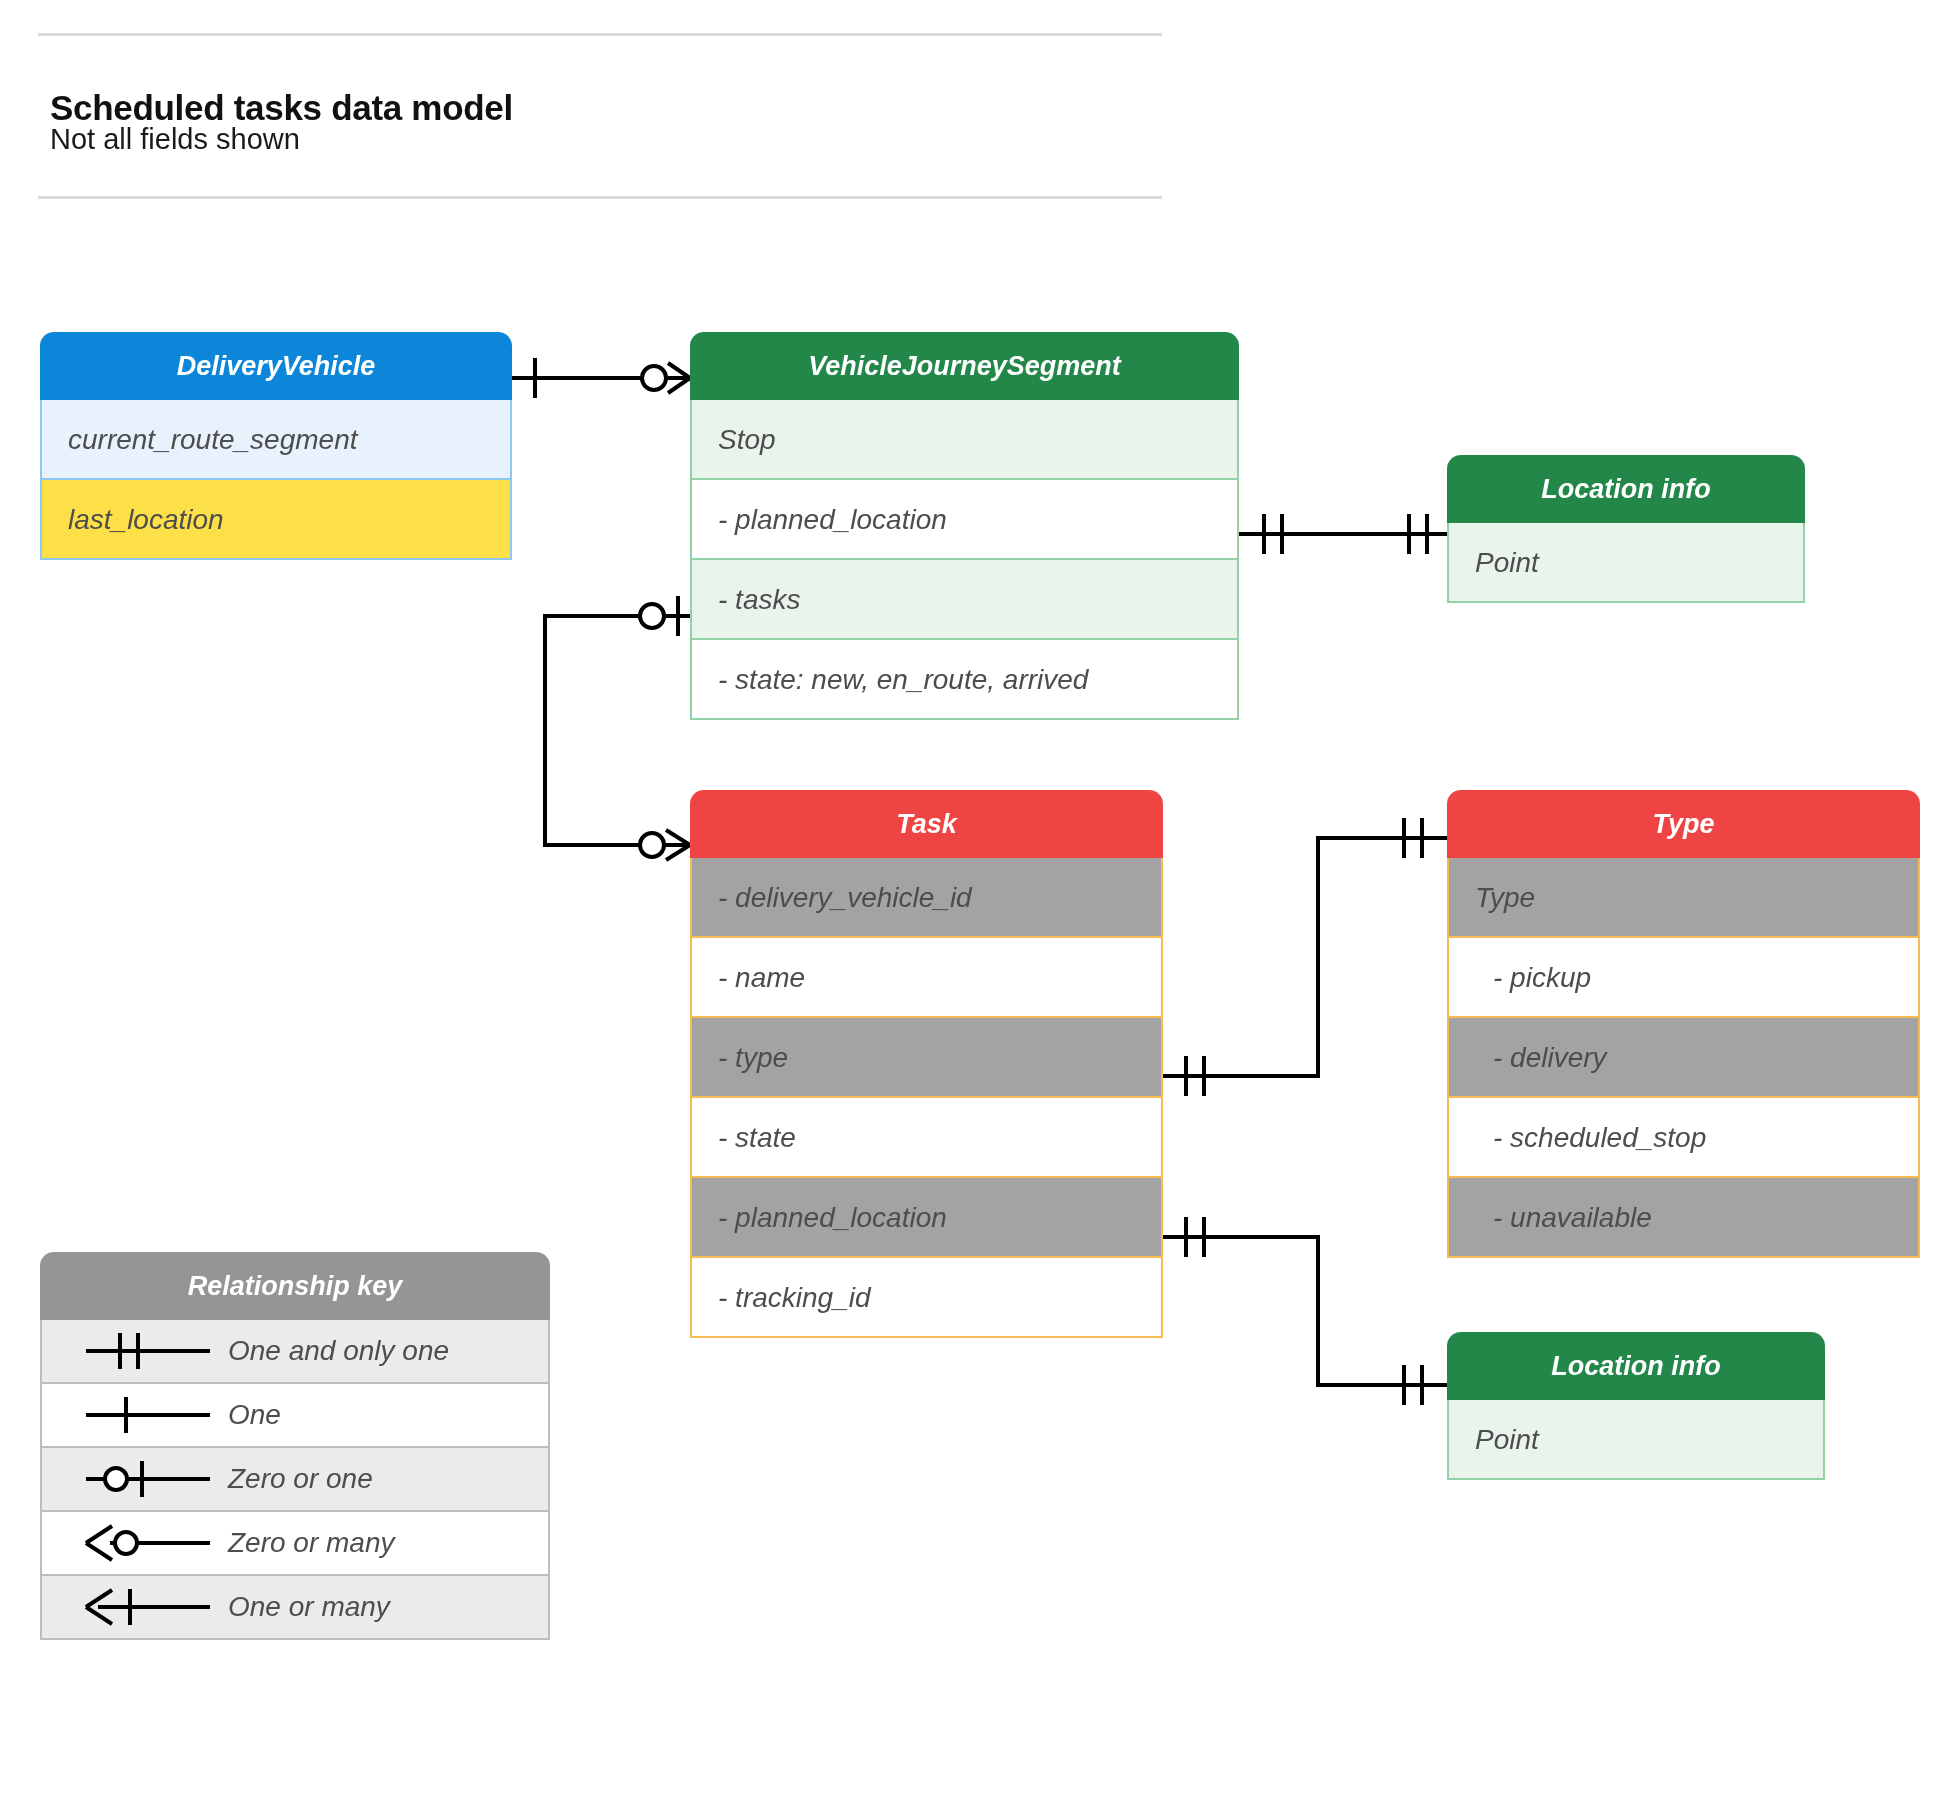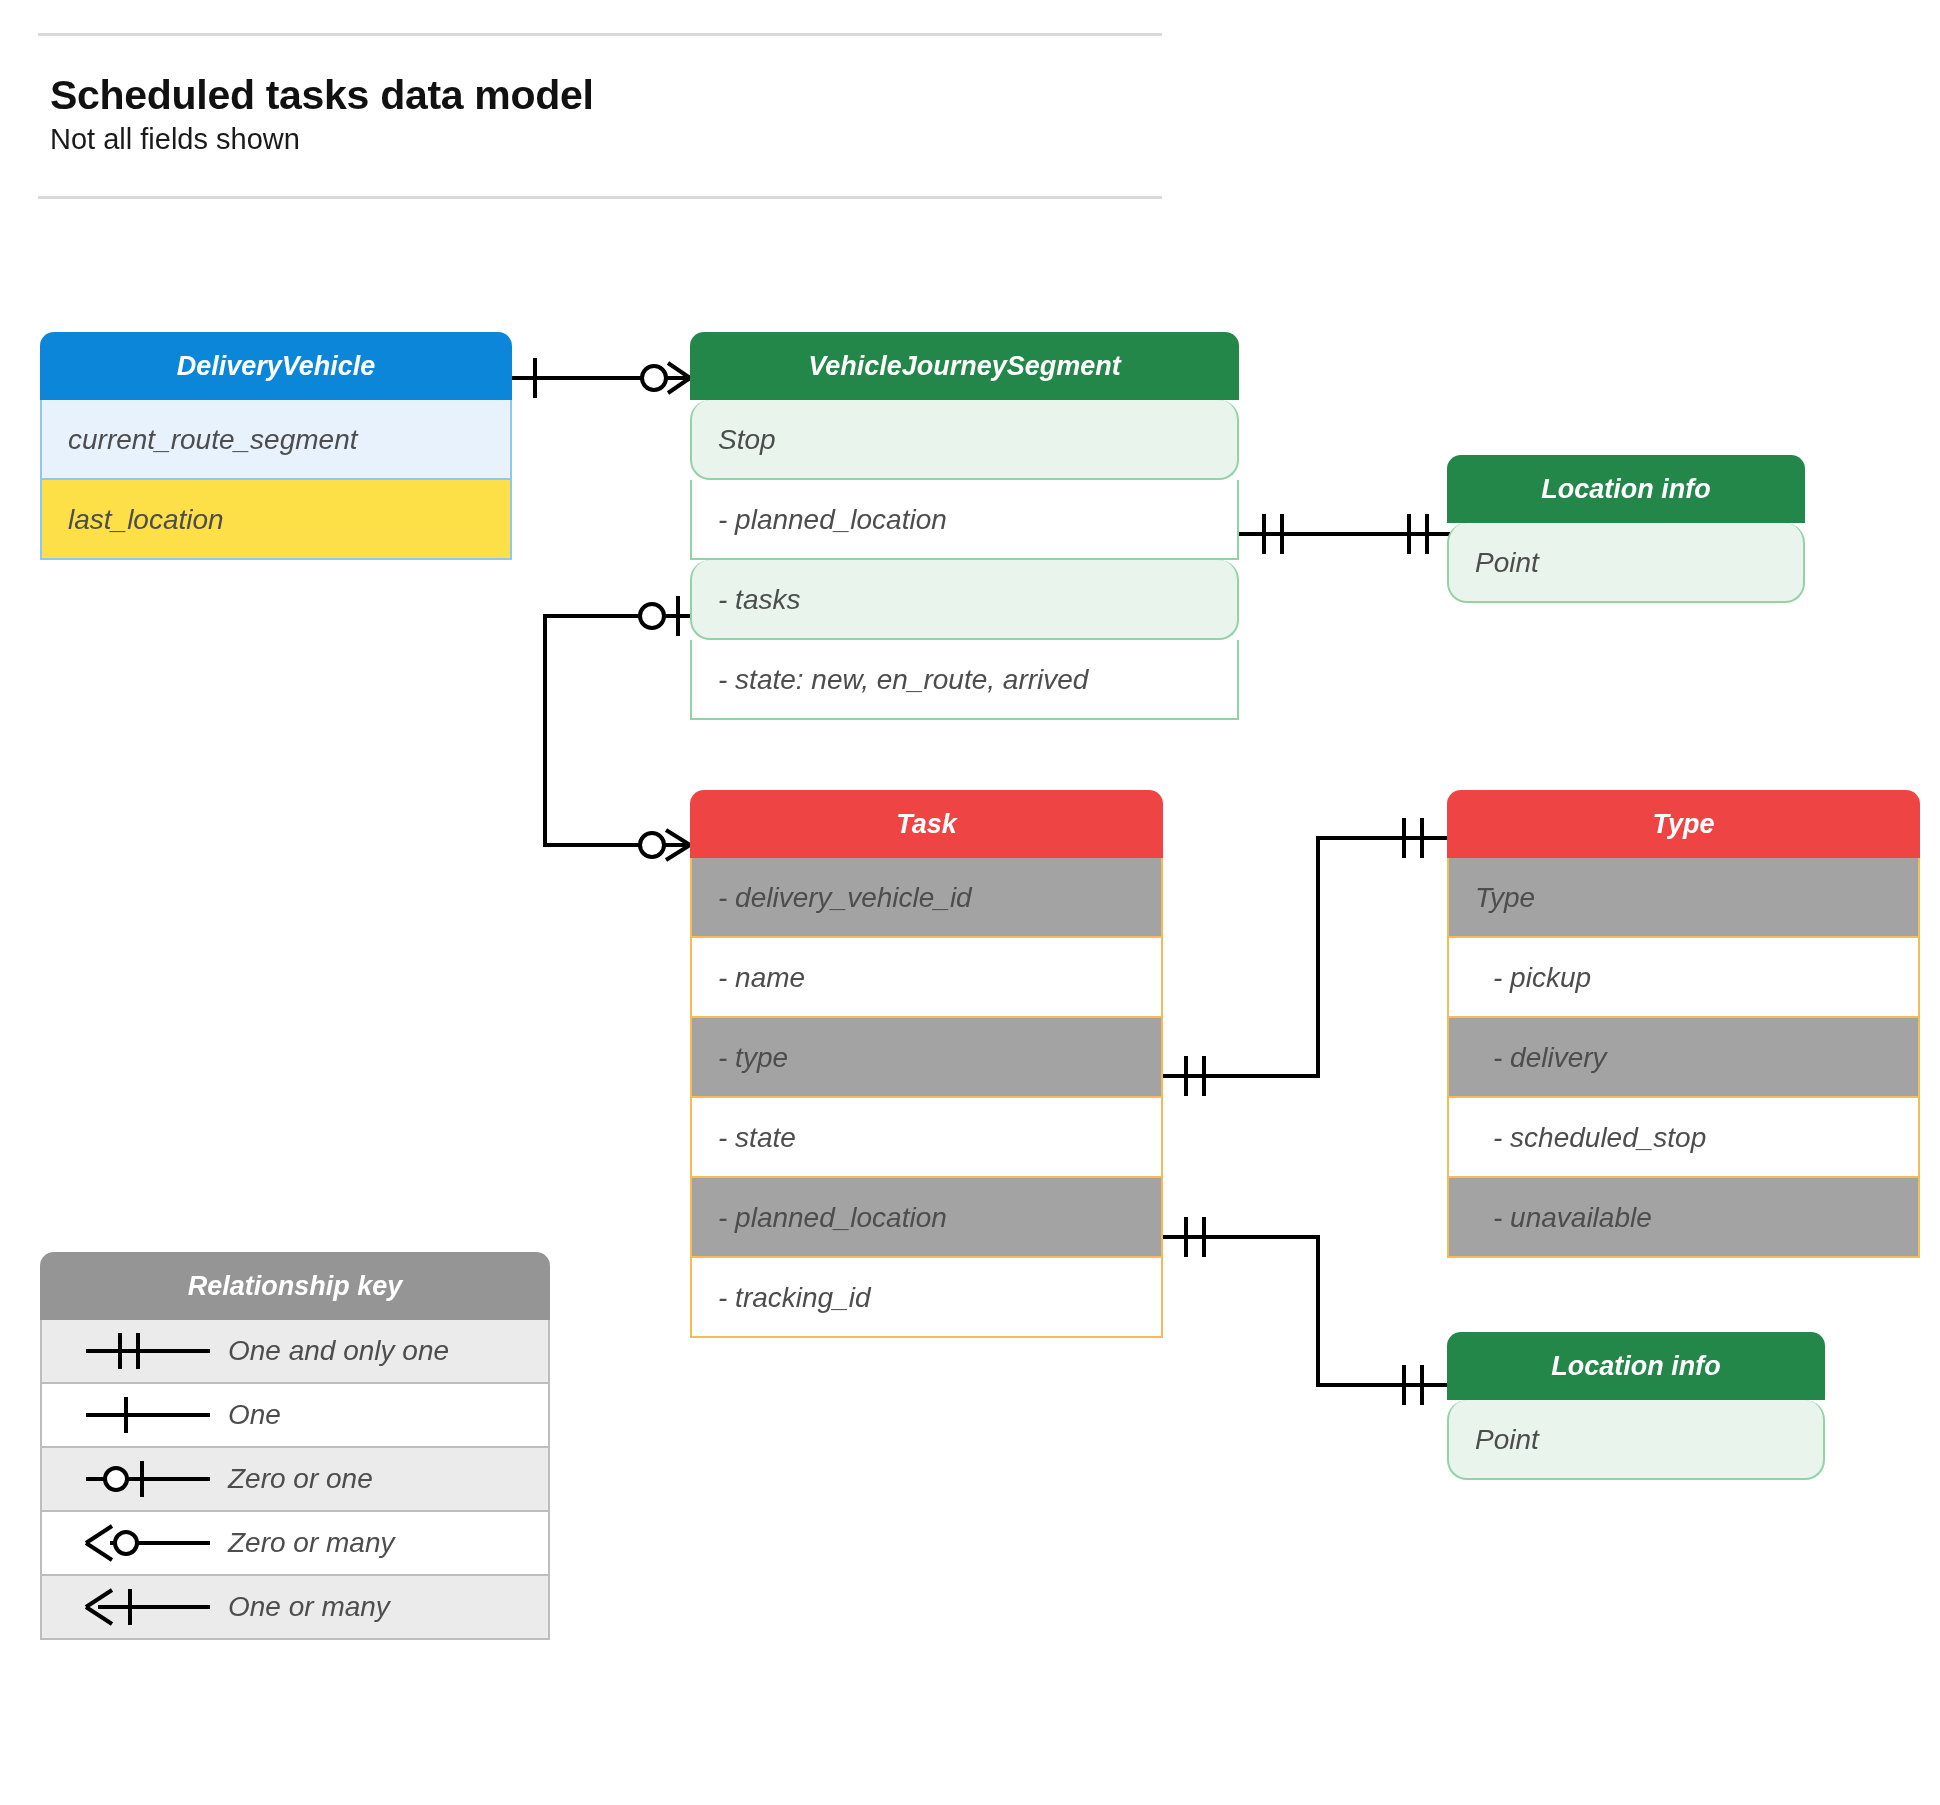--- a/index.html
+++ b/index.html
@@ -19,22 +19,22 @@
   
   #hdr-rule-top {
     position: absolute; left: 38px; top: 33px; width: 1124px; height: 3px;
     background: #d9d9d9;
   }
   #hdr-rule-bottom {
     position: absolute; left: 38px; top: 196px; width: 1124px; height: 3px;
     background: #d9d9d9;
   }
   #page-title {
-    position: absolute; left: 50px; top: 72px;
-    font-size: 41px; font-weight: bold; color: #111111;
+    position: absolute; left: 50px; top: 88px;
+    font-size: 35px; font-weight: bold; color: #111111;
     letter-spacing: -0.3px;
     white-space: nowrap;
   }
   #page-subtitle {
     position: absolute; left: 50px; top: 123px;
     font-size: 29px; font-weight: normal; color: #1a1a1a;
     white-space: nowrap;
   }
 
   
@@ -67,21 +67,21 @@
   
   .t-blue .ent-head { background: #0c86d9; }
   .t-blue .ent-row { border-left: 2px solid #8ec7f0; border-right: 2px solid #8ec7f0;
                      border-bottom: 2px solid #8ec7f0; background: #fde047; }
   .t-blue .ent-row.alt { background: #e8f2fd; }
 
   
   .t-green .ent-head { background: #23874a; }
   .t-green .ent-row { border-left: 2px solid #92d2a6; border-right: 2px solid #92d2a6;
                       border-bottom: 2px solid #92d2a6; background: #ffffff; }
-  .t-green .ent-row.alt { background: #e8f4ec; border-radius: 20px; }
+  .t-green .ent-row.alt { background: #e8f4ec; }
 
   
   .t-orange .ent-head { background: #ef4444; }
   .t-orange .ent-row { border-left: 2px solid #f5bb55; border-right: 2px solid #f5bb55;
                        border-bottom: 2px solid #f5bb55; background: #ffffff; }
   .t-orange .ent-row.alt { background: #a3a3a3; }
 
   
   .t-grey .ent-head { background: #959595; }
   .t-grey .ent-row { border-left: 2px solid #bdbdbd; border-right: 2px solid #bdbdbd;

